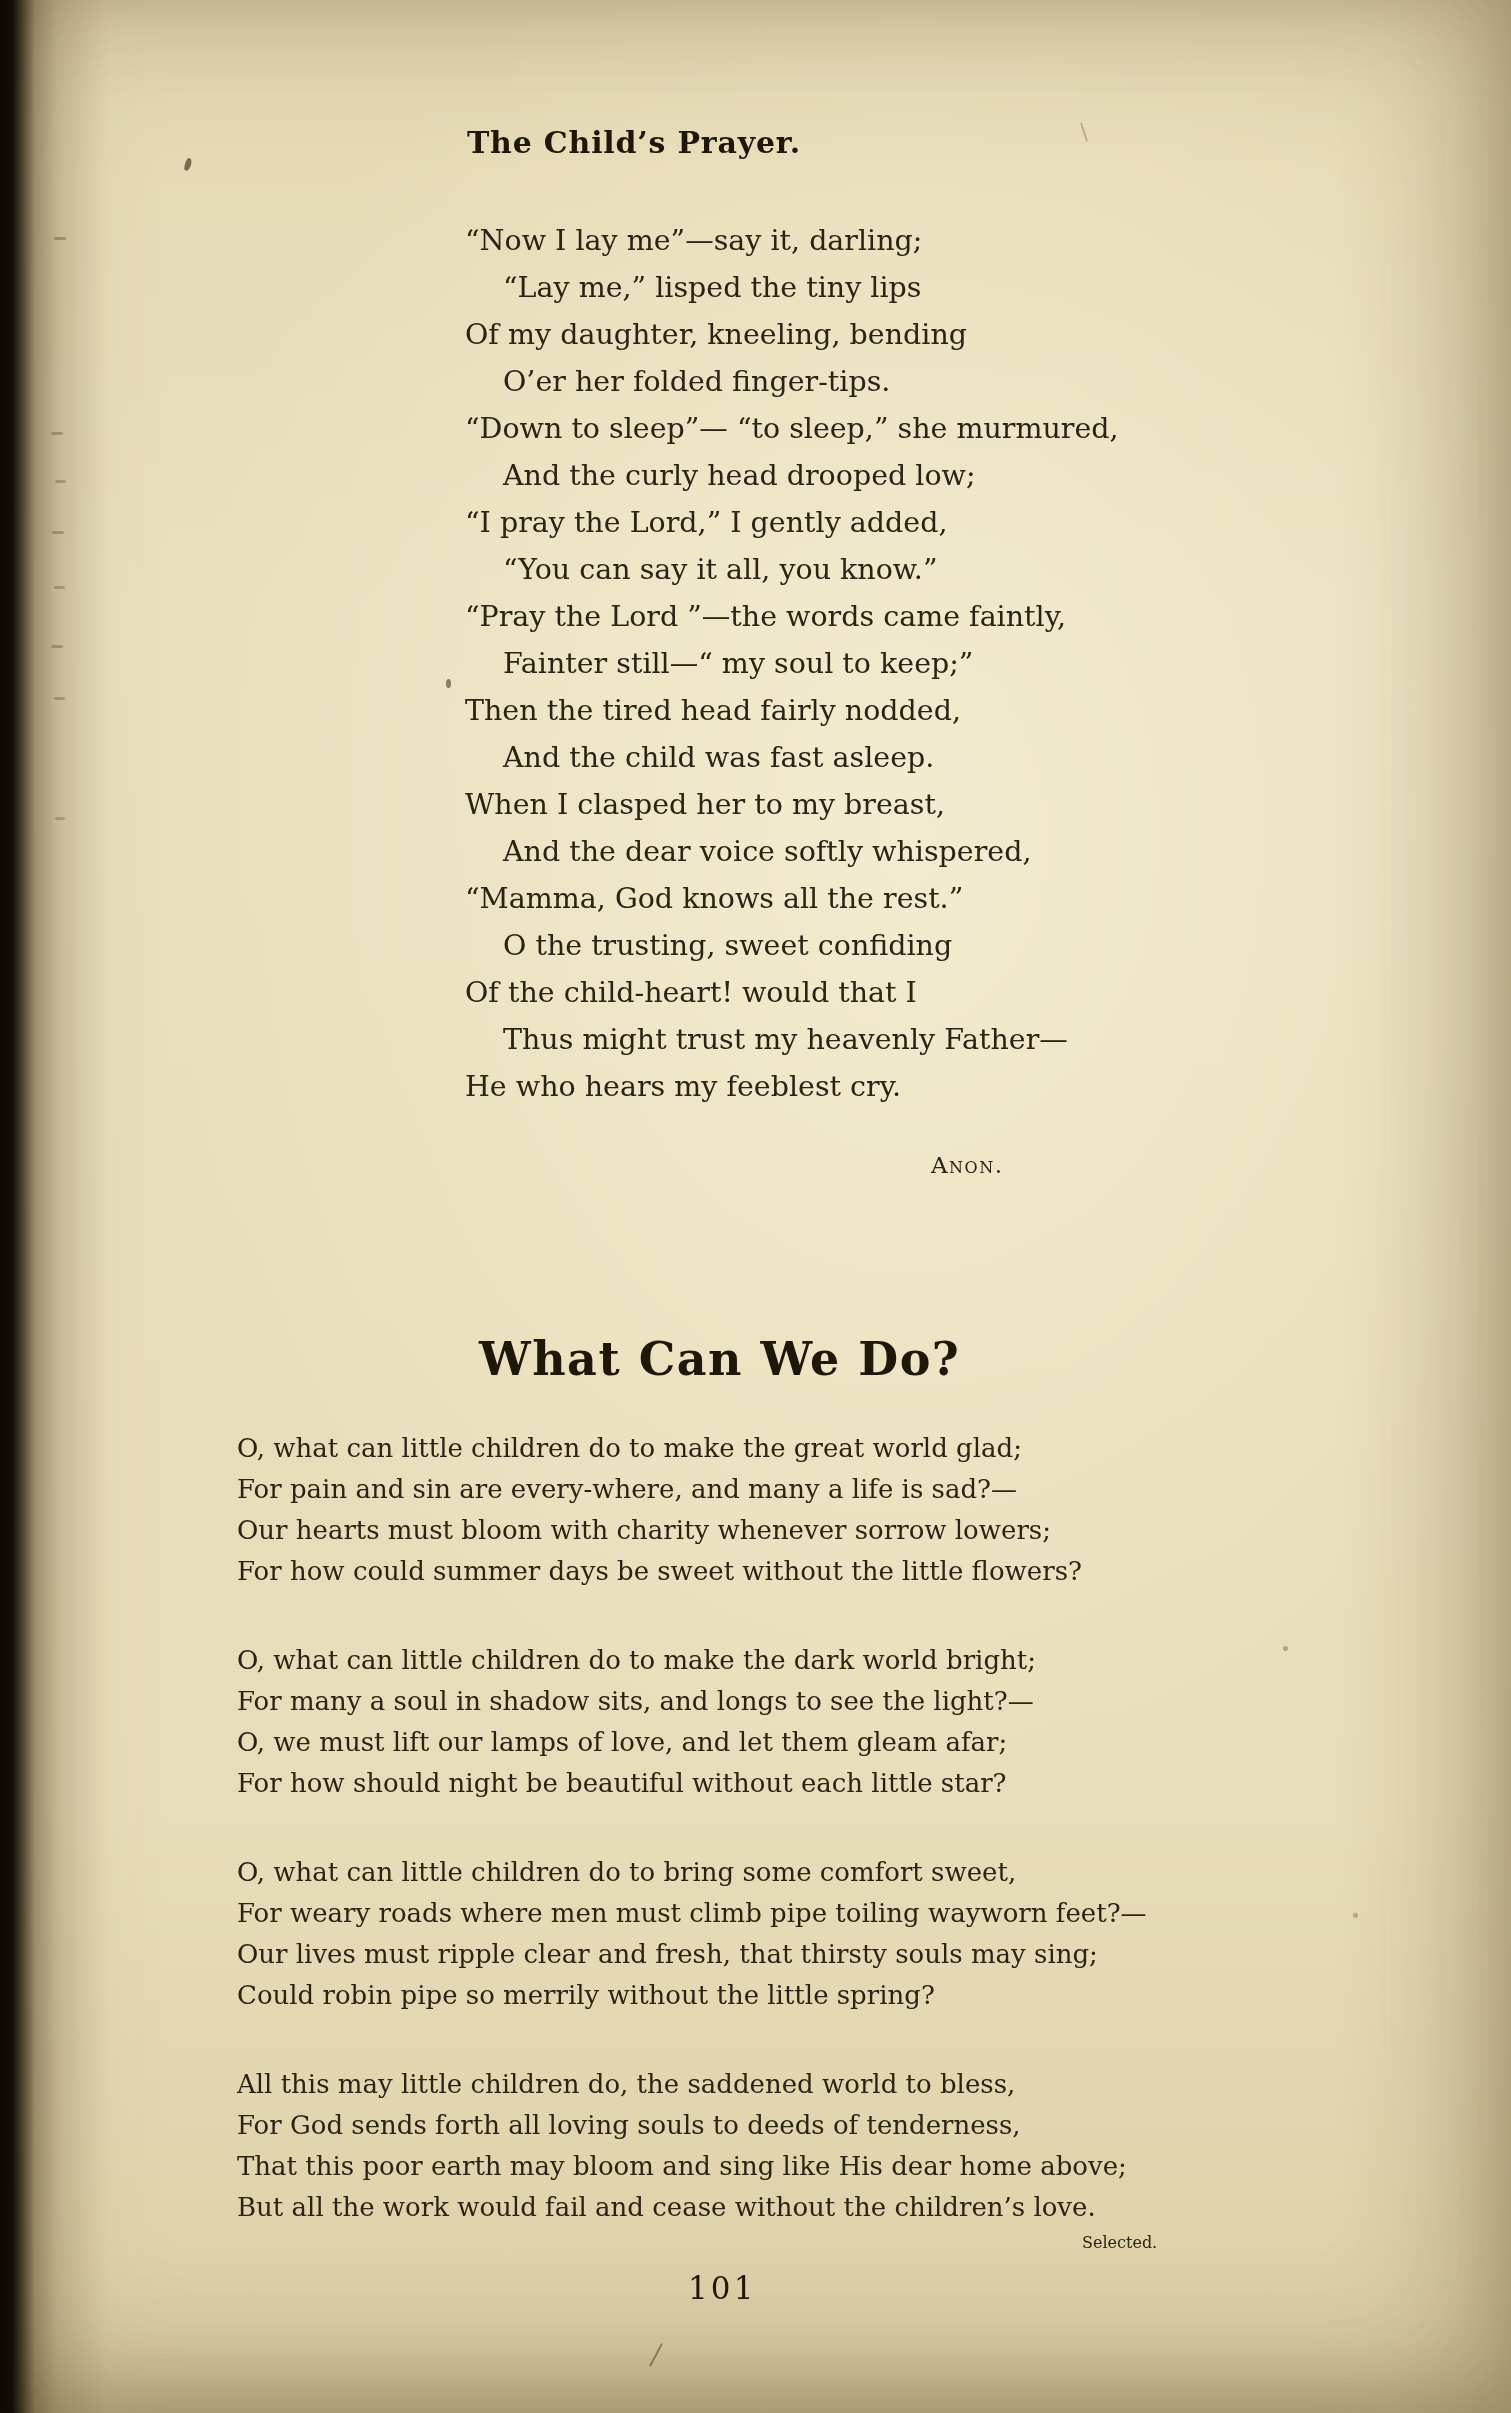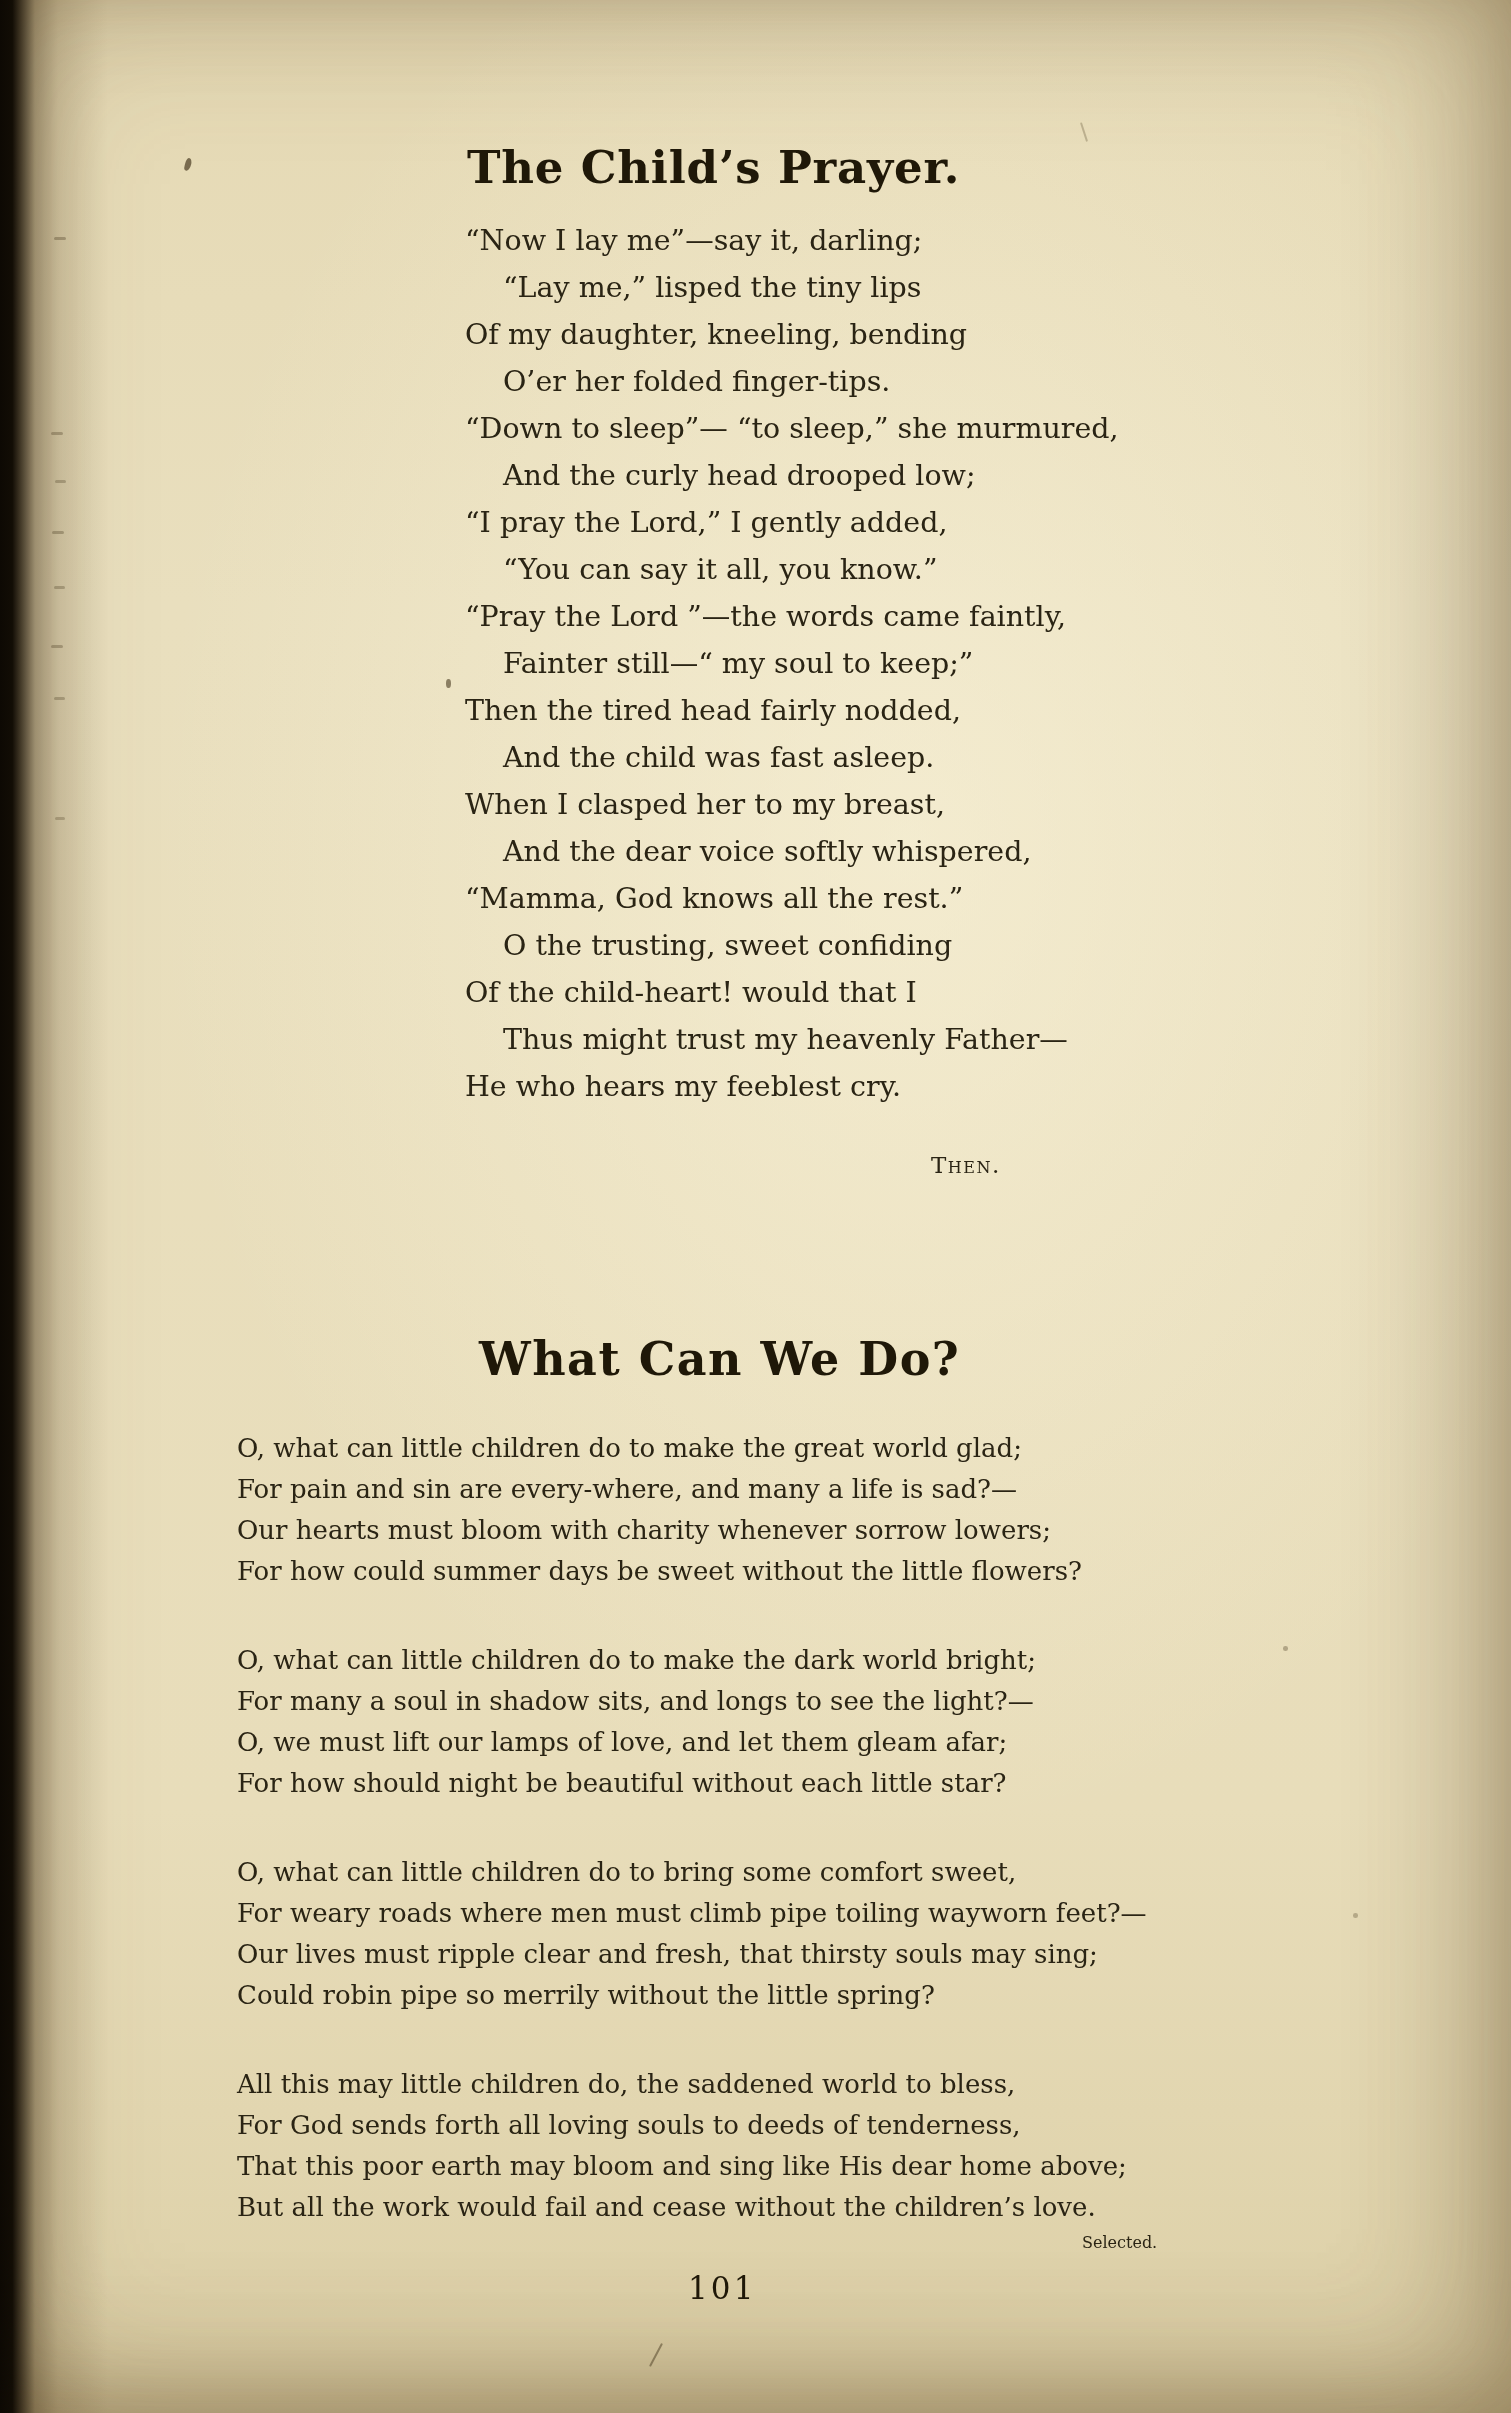--- a/index.html
+++ b/index.html
@@ -34,21 +34,21 @@
       rgba(92,70,36,0.18) 58px,
       rgba(92,70,36,0.0) 108px);
   }
 
   .poem-title {
     position: absolute;
     font-weight: bold;
     color: #1f1808;
     white-space: nowrap;
   }
-  .title1 { left: 467px; top: 125px; font-size: 45px; letter-spacing: 0.8px; margin-top: 16px; }
+  .title1 { left: 467px; top: 125px; font-size: 30px; letter-spacing: 0.8px; }
   .title2 { left: 479px; top: 1332px; font-size: 46px; letter-spacing: 1.5px; }
 
   .poem1 {
     position: absolute;
     left: 433px; top: 217px;
     width: 769px;
     font-size: 28.5px;
     line-height: 47px;
     white-space: nowrap;
     margin-left: 32px;
@@ -134,21 +134,21 @@
     <p class="line">And the child was fast asleep.</p>
     <p class="line">When I clasped her to my breast,</p>
     <p class="line">And the dear voice softly whispered,</p>
     <p class="line">“Mamma, God knows all the rest.”</p>
     <p class="line">O the trusting, sweet confiding</p>
     <p class="line">Of the child-heart! would that I</p>
     <p class="line">Thus might trust my heavenly Father—</p>
     <p class="line">He who hears my feeblest cry.</p>
   </div>
 
-  <div class="attribution-anon">Then.</div>
+  <div class="attribution-anon">Anon.</div>
 
   <h1 class="poem-title title2">What Can We Do?</h1>
 
   <div class="poem2">
     <div class="stanza">
       <p class="line">O, what can little children do to make the great world glad;</p>
       <p class="line">For pain and sin are every-where, and many a life is sad?—</p>
       <p class="line">Our hearts must bloom with charity whenever sorrow lowers;</p>
       <p class="line">For how could summer days be sweet without the little flowers?</p>
     </div>

